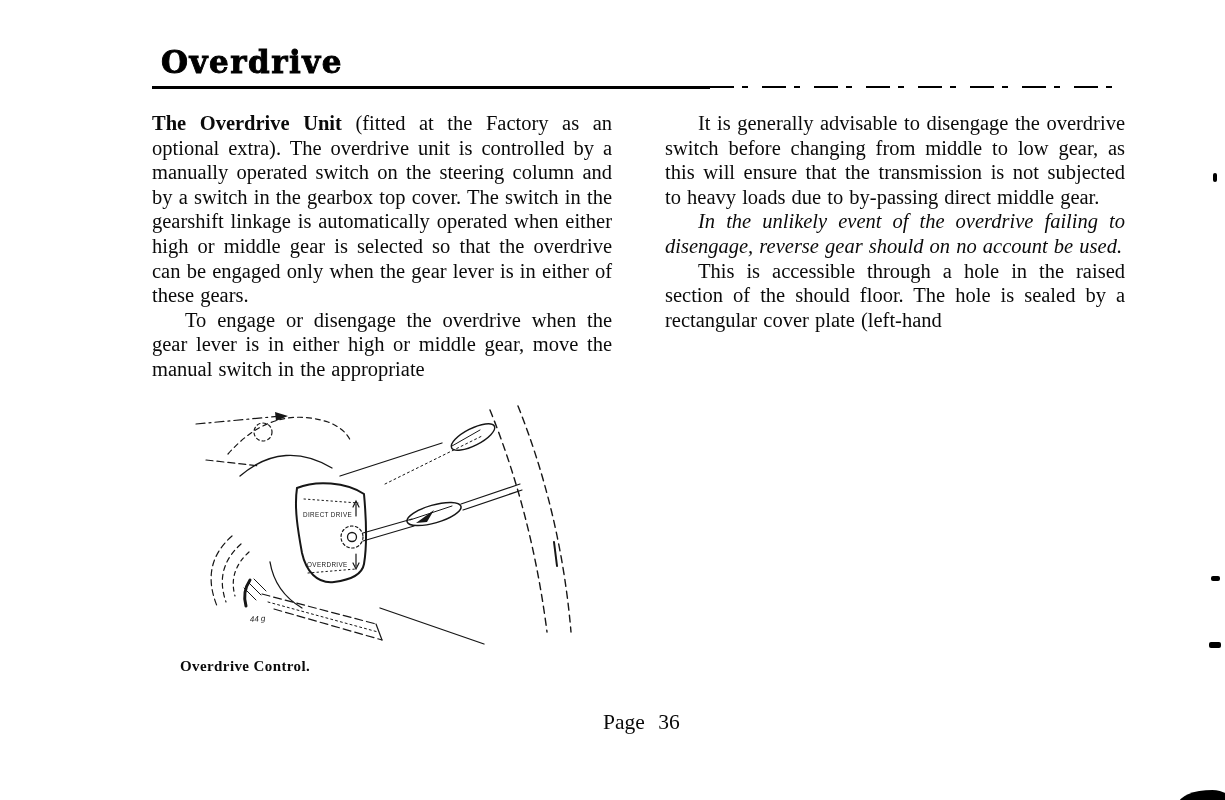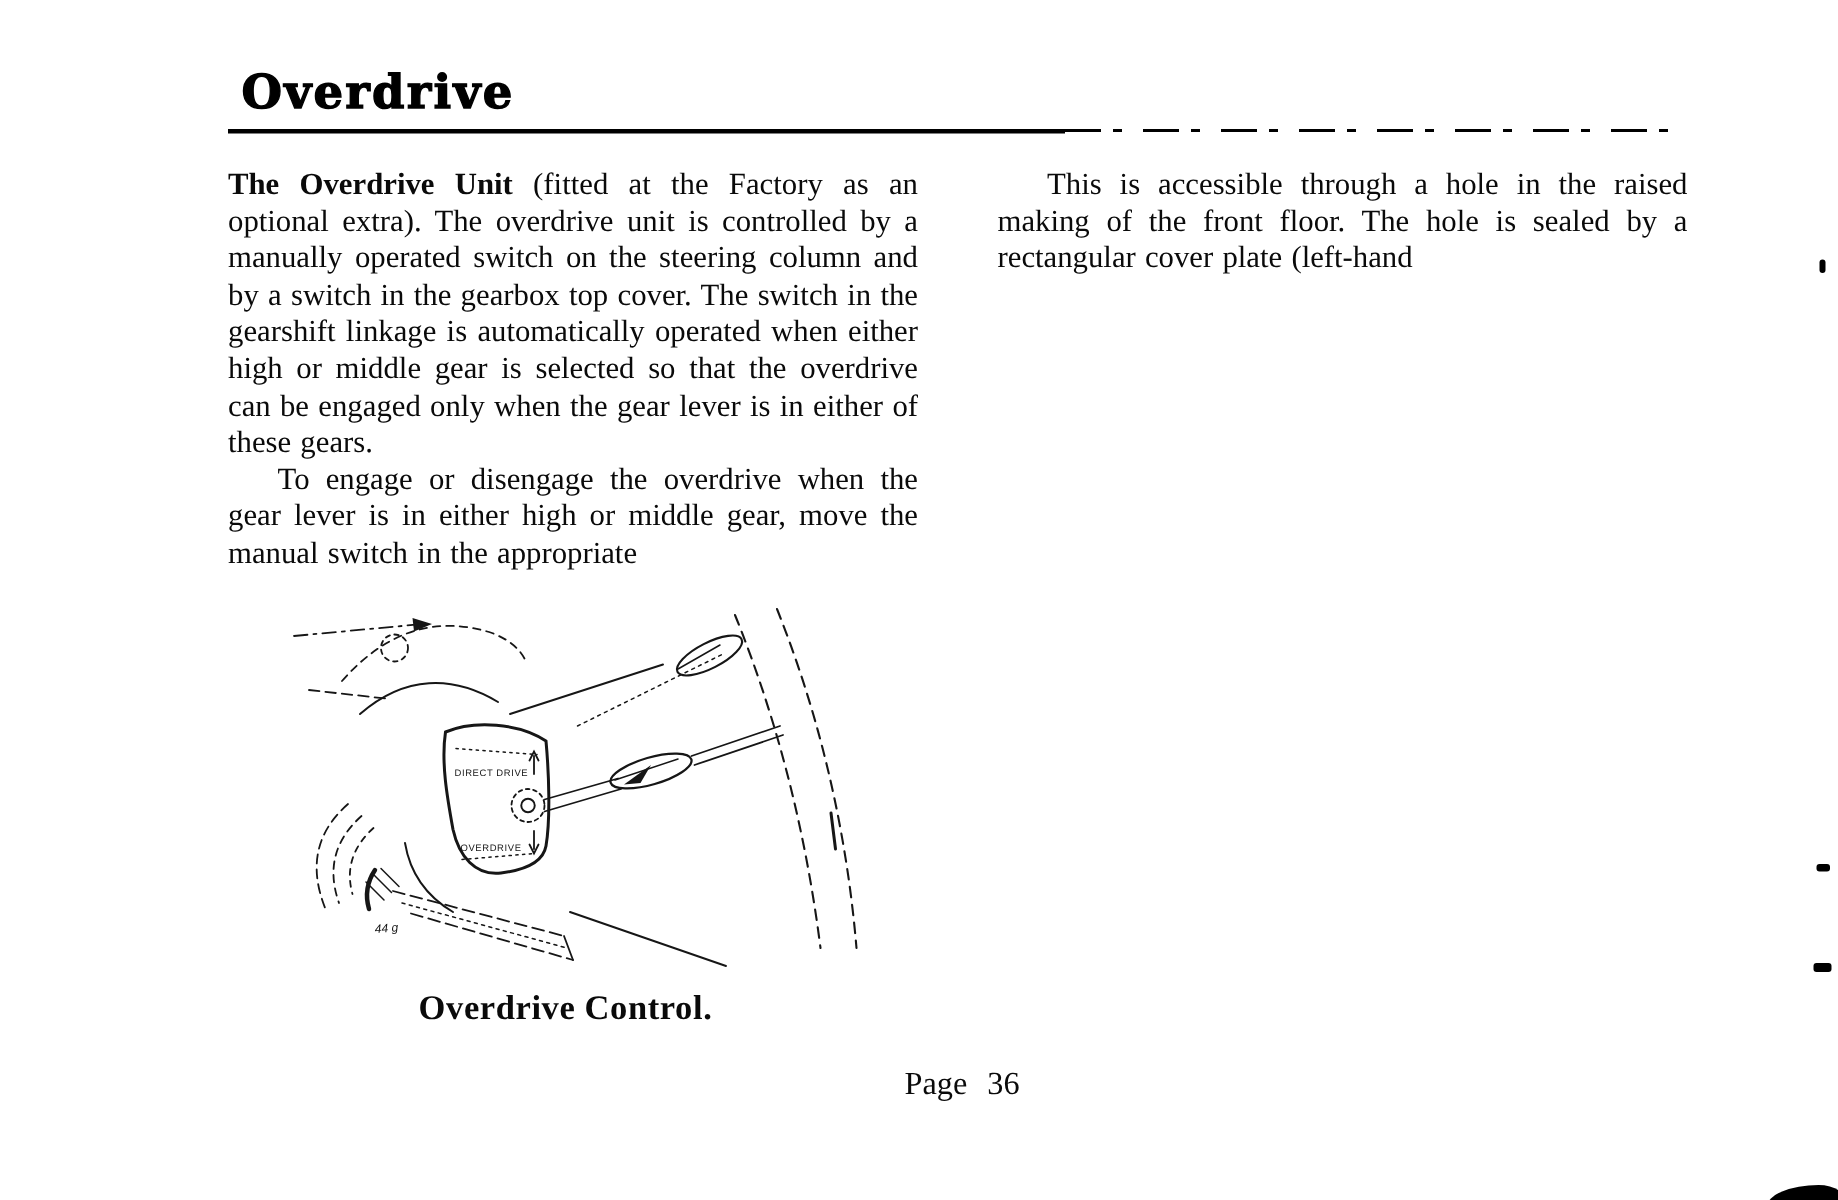--- a/index.html
+++ b/index.html
@@ -52,22 +52,22 @@
     line-height: 24.6px;
     word-spacing: 1px;
   }
   .indent { text-indent: 33px; }
   .ital { font-style: italic; }
   .b { font-weight: bold; }
   .maint { margin-top: 25px; }
 
   .figwrap { margin-top: 14px; margin-left: 28px; width: 394px; }
   .figcap {
-    text-align: center;
-    font-size: 23px;
+    text-align: left;
+    font-size: 15px;
     font-weight: bold;
     letter-spacing: 0.4px;
     margin-top: 2px;
   }
   svg text {
     font-family: "Liberation Sans", sans-serif;
     fill: #161616;
   }
 
   .pagenum {
@@ -156,21 +156,23 @@
           </g>
           <text x="123" y="121" font-size="6.3" letter-spacing="0.4">DIRECT DRIVE</text>
           <text x="127" y="171" font-size="6.3" letter-spacing="0.4">OVERDRIVE</text>
           <text x="70" y="226" font-size="8" font-style="italic" transform="rotate(-4 70 226)">44 g</text>
         </svg>
         <div class="figcap">Overdrive Control.</div>
       </div>
     </div>
 
     <div class="col">
-      <p class="indent">This is accessible through a hole in the raised making of the front floor.  The hole is sealed by a rectangular cover plate (left-hand</p>
+      <p class="indent">It is generally advisable to disengage the overdrive switch before changing from middle to low gear, as this will ensure that the transmission is not subjected to heavy loads due to by-passing direct middle gear.</p>
+      <p class="indent ital">In the unlikely event of the overdrive failing to disengage, reverse gear should on no account be used.</p>
+      <p class="indent">This is accessible through a hole in the raised section of the should floor.  The hole is sealed by a rectangular cover plate (left-hand</p>
     </div>
 
   </div>
 
   <div class="pagenum">Page 36</div>
 
   <div class="speck speck-a"></div>
   <div class="speck speck-b"></div>
   <div class="speck speck-c"></div>
   <div class="corner-blob"></div>

